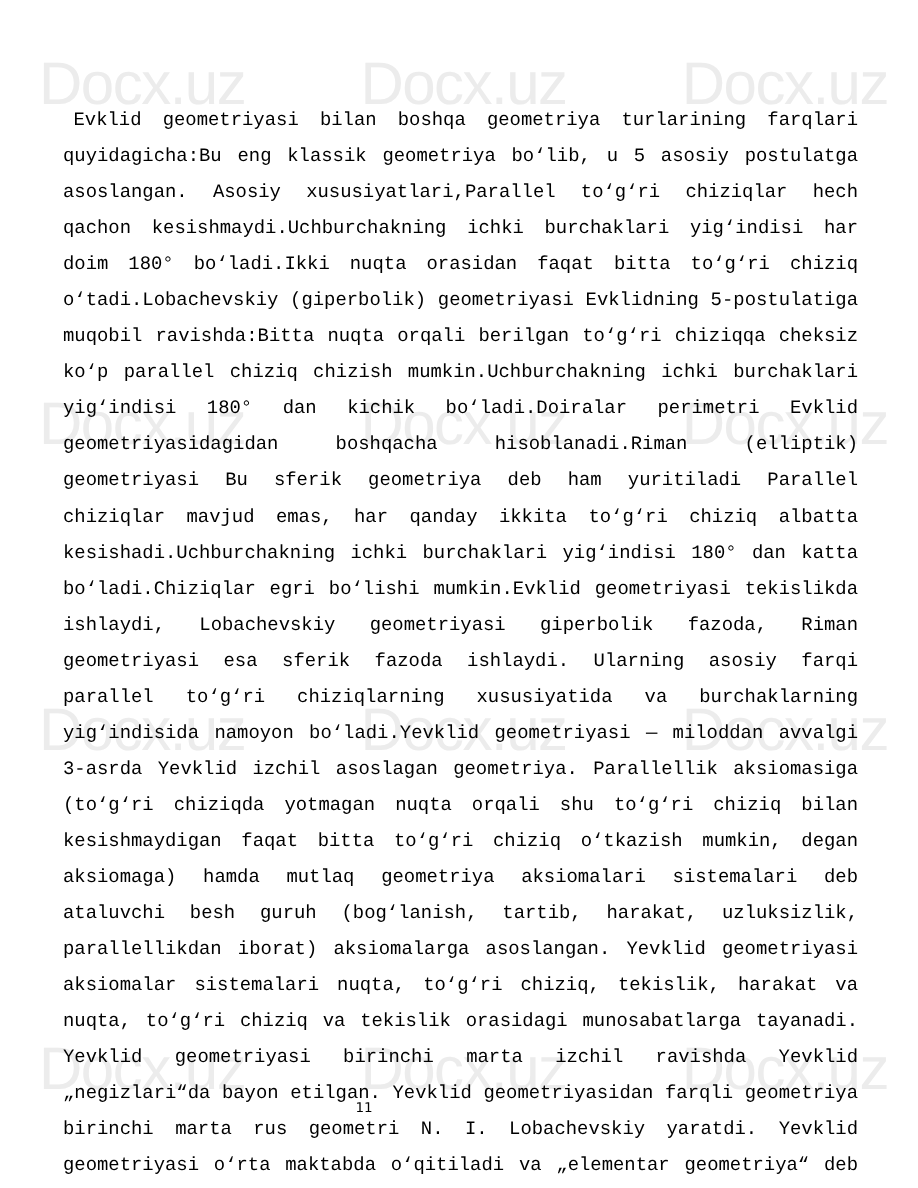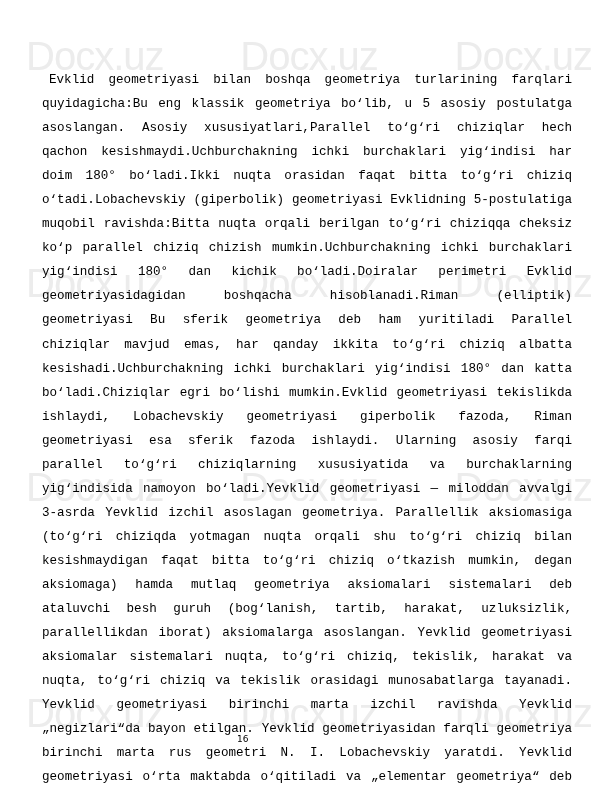--- a/index.html
+++ b/index.html
@@ -45,14 +45,14 @@
   <div class="watermark-row" style="top:693px;">
     <span>Docx.uz</span>
     <span>Docx.uz</span>
     <span>Docx.uz</span>
   </div>
 
   <div class="body-text">
     <p>Evklid geometriyasi bilan boshqa geometriya turlarining farqlari quyidagicha:Bu eng klassik geometriya bo‘lib, u 5 asosiy postulatga asoslangan. Asosiy xususiyatlari,Parallel to‘g‘ri chiziqlar hech qachon kesishmaydi.Uchburchakning ichki burchaklari yig‘indisi har doim 180° bo‘ladi.Ikki nuqta orasidan faqat bitta to‘g‘ri chiziq o‘tadi.Lobachevskiy (giperbolik) geometriyasi Evklidning 5-postulatiga muqobil ravishda:Bitta nuqta orqali berilgan to‘g‘ri chiziqqa cheksiz ko‘p parallel chiziq chizish mumkin.Uchburchakning ichki burchaklari yig‘indisi 180° dan kichik bo‘ladi.Doiralar perimetri Evklid geometriyasidagidan boshqacha hisoblanadi.Riman (elliptik) geometriyasi Bu sferik geometriya deb ham yuritiladi Parallel chiziqlar mavjud emas, har qanday ikkita to‘g‘ri chiziq albatta kesishadi.Uchburchakning ichki burchaklari yig‘indisi 180° dan katta bo‘ladi.Chiziqlar egri bo‘lishi mumkin.Evklid geometriyasi tekislikda ishlaydi, Lobachevskiy geometriyasi giperbolik fazoda, Riman geometriyasi esa sferik fazoda ishlaydi. Ularning asosiy farqi parallel to‘g‘ri chiziqlarning xususiyatida va burchaklarning yig‘indisida namoyon bo‘ladi.Yevklid geometriyasi — miloddan avvalgi 3-asrda Yevklid izchil asoslagan geometriya. Parallellik aksiomasiga (to‘g‘ri chiziqda yotmagan nuqta orqali shu to‘g‘ri chiziq bilan kesishmaydigan faqat bitta to‘g‘ri chiziq o‘tkazish mumkin, degan aksiomaga) hamda mutlaq geometriya aksiomalari sistemalari deb ataluvchi besh guruh (bog‘lanish, tartib, harakat, uzluksizlik, parallellikdan iborat) aksiomalarga asoslangan. Yevklid geometriyasi aksiomalar sistemalari nuqta, to‘g‘ri chiziq, tekislik, harakat va nuqta, to‘g‘ri chiziq va tekislik orasidagi munosabatlarga tayanadi. Yevklid geometriyasi birinchi marta izchil ravishda Yevklid „negizlari“da bayon etilgan. Yevklid geometriyasidan farqli geometriya birinchi marta rus geometri N. I. Lobachevskiy yaratdi. Yevklid geometriyasi o‘rta maktabda o‘qitiladi va „elementar geometriya“ deb ham ataladi.</p>
   </div>
 
-  <div class="page-number">16</div>
+  <div class="page-number">11</div>
 </div>
 
 </body></html>

